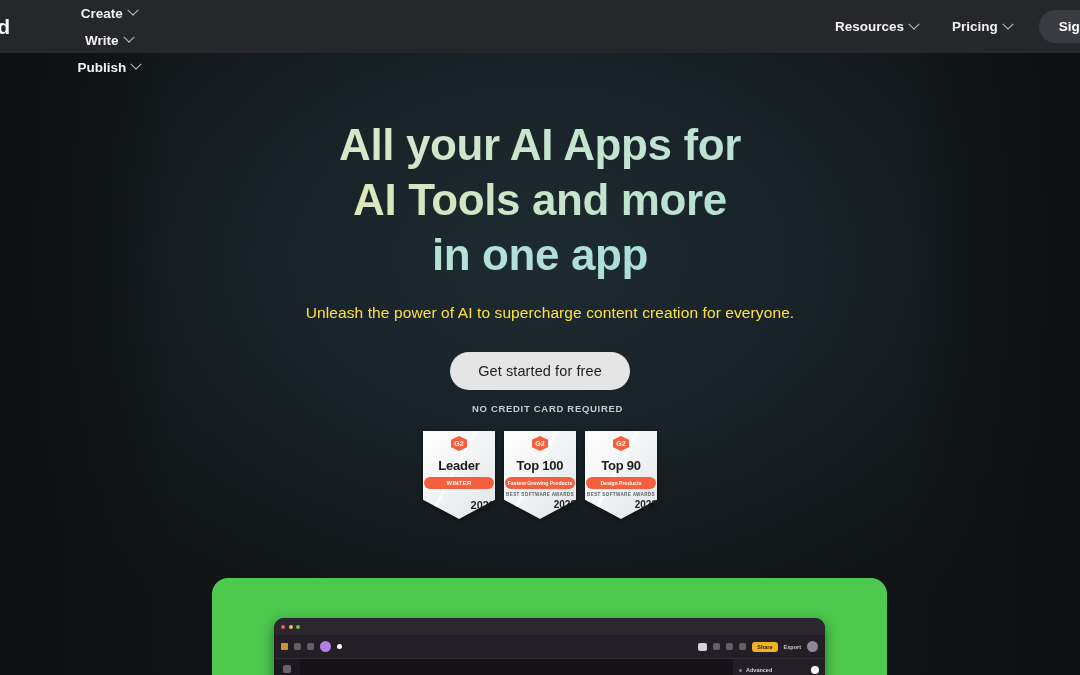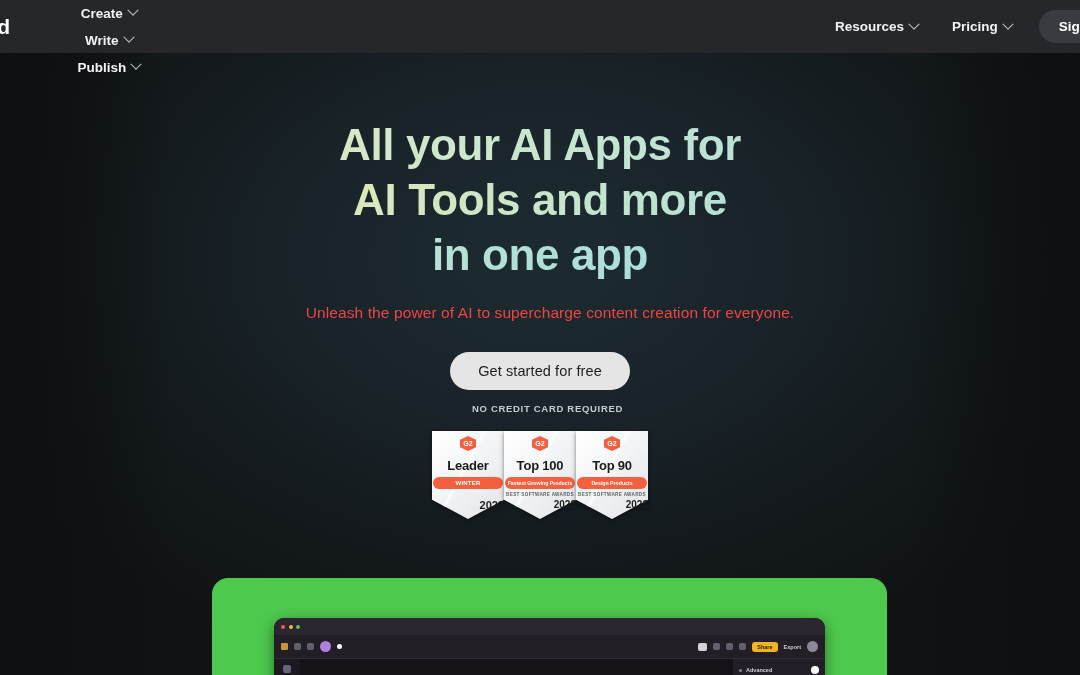--- a/index.html
+++ b/index.html
@@ -71,39 +71,39 @@
   .headline .ln2 {
     background:linear-gradient(90deg,#f2e6a4 0%,#e6eab3 22%,#c4e4cd 55%,#8fd7e8 100%);
     -webkit-background-clip:text; background-clip:text; color:transparent;
   }
   .headline .ln3 {
     background:linear-gradient(90deg,#d4e9c4 0%,#b4e0d6 45%,#93d8e6 100%);
     -webkit-background-clip:text; background-clip:text; color:transparent;
   }
 
   .subhead {
-    margin-top:22px; font-size:15.5px; color:#ef4444; font-weight:normal;
+    margin-top:22px; font-size:15.5px; color:#fde047; font-weight:normal;
     letter-spacing:0.1px;
     margin-left:20px;
   }
 
   .cta-wrap { margin-top:30px; }
   .cta-btn {
     display:inline-block; background:#e5e5e5; color:#1d1d1d;
     font-size:14.5px; font-weight:normal;
     padding:11px 28px; border-radius:26px; border:none;
     cursor:pointer; letter-spacing:0.1px;
   }
   .no-credit {
     margin-top:13px; font-size:9.5px; font-weight:bold;
     color:#c3ccd0; letter-spacing:0.7px;padding-left:15px;
   }
 
   
-  .badges { margin-top:17px; display:flex; justify-content:center; }
+  .badges { margin-top:17px; display:flex; justify-content:center; gap:9px; }
 
   .badge {
     position:relative; width:72px; height:88px;
     filter:drop-shadow(0 1px 2px rgba(0,0,0,.5));
   }
   .badge .shield {
     position:absolute; inset:0;
     background:linear-gradient(135deg,#ffffff 0%,#f3f4f6 45%,#e2e4e7 100%);
     clip-path:polygon(0% 0%, 100% 0%, 100% 78%, 50% 100%, 0% 78%);
   }

